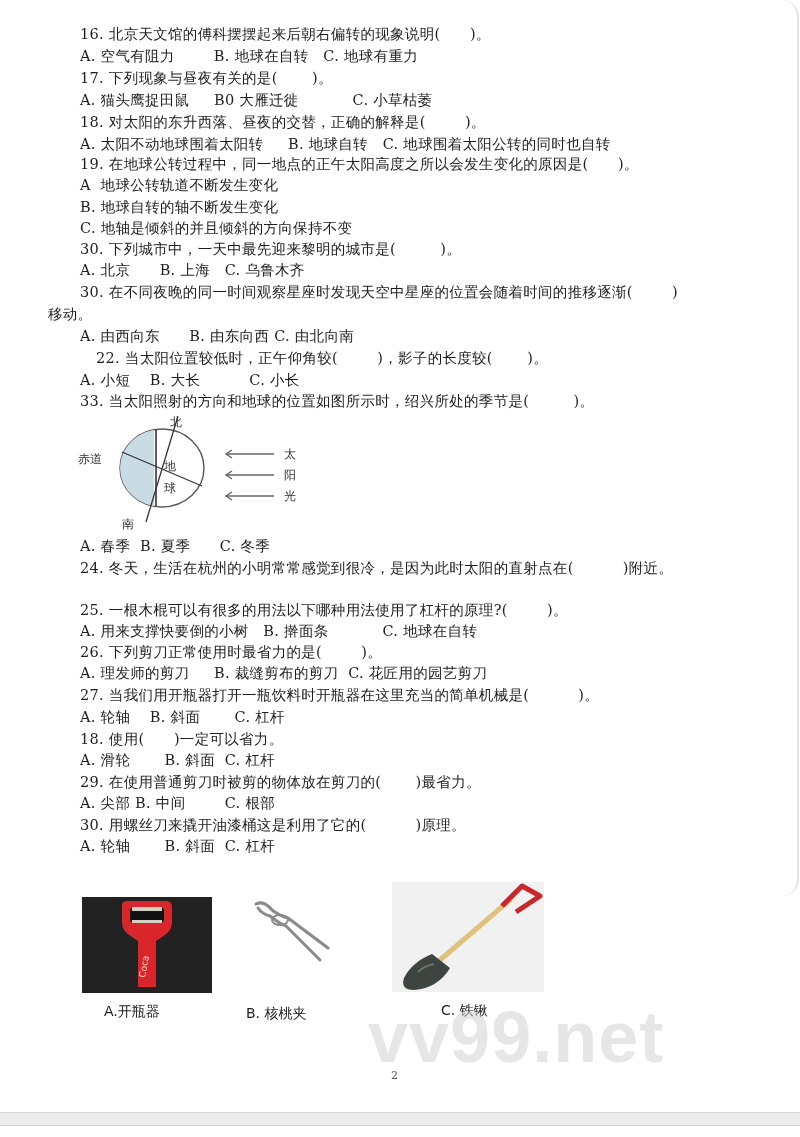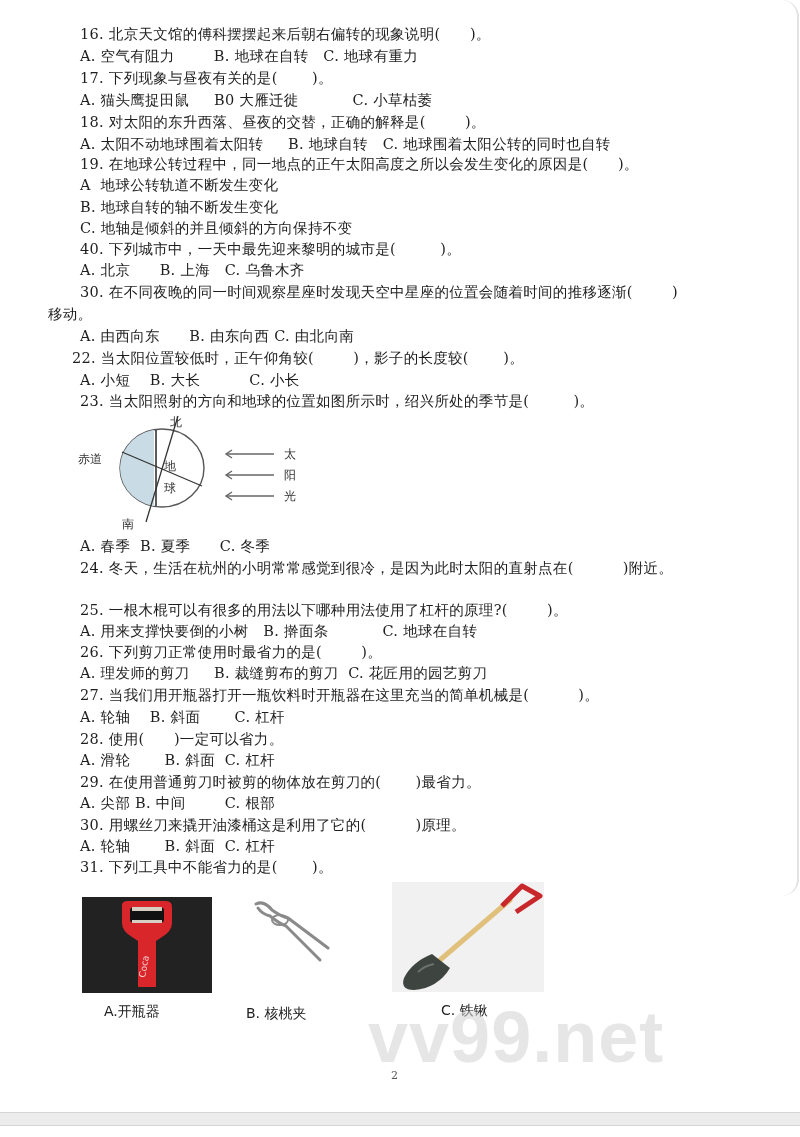--- a/index.html
+++ b/index.html
@@ -42,28 +42,28 @@
   <div class="line" style="left:80px;top:25px">16. 北京天文馆的傅科摆摆起来后朝右偏转的现象说明(      )。</div>
   <div class="line" style="left:80px;top:47px">A. 空气有阻力        B. 地球在自转   C. 地球有重力</div>
   <div class="line" style="left:80px;top:69px">17. 下列现象与昼夜有关的是(       )。</div>
   <div class="line" style="left:80px;top:91px">A. 猫头鹰捉田鼠     B0 大雁迁徙           C. 小草枯萎</div>
   <div class="line" style="left:80px;top:113px">18. 对太阳的东升西落、昼夜的交替，正确的解释是(        )。</div>
   <div class="line" style="left:80px;top:135px">A. 太阳不动地球围着太阳转     B. 地球自转   C. 地球围着太阳公转的同时也自转</div>
   <div class="line" style="left:80px;top:155px">19. 在地球公转过程中，同一地点的正午太阳高度之所以会发生变化的原因是(      )。</div>
   <div class="line" style="left:80px;top:176px">A  地球公转轨道不断发生变化</div>
   <div class="line" style="left:80px;top:198px">B. 地球自转的轴不断发生变化</div>
   <div class="line" style="left:80px;top:219px">C. 地轴是倾斜的并且倾斜的方向保持不变</div>
-  <div class="line" style="left:80px;top:240px">40. 下列城市中，一天中最先迎来黎明的城市是(         )。</div>
+  <div class="line" style="left:80px;top:240px">30. 下列城市中，一天中最先迎来黎明的城市是(         )。</div>
   <div class="line" style="left:80px;top:261px">A. 北京      B. 上海   C. 乌鲁木齐</div>
   <div class="line" style="left:80px;top:283px">30. 在不同夜晚的同一时间观察星座时发现天空中星座的位置会随着时间的推移逐渐(        )</div>
   <div class="line" style="left:48px;top:305px">移动。</div>
   <div class="line" style="left:80px;top:327px">A. 由西向东      B. 由东向西 C. 由北向南</div>
-  <div class="line" style="left:72px;top:349px">22. 当太阳位置较低时，正午仰角较(        )，影子的长度较(       )。</div>
+  <div class="line" style="left:96px;top:349px">22. 当太阳位置较低时，正午仰角较(        )，影子的长度较(       )。</div>
   <div class="line" style="left:80px;top:371px">A. 小短    B. 大长          C. 小长</div>
-  <div class="line" style="left:80px;top:392px">23. 当太阳照射的方向和地球的位置如图所示时，绍兴所处的季节是(         )。</div>
+  <div class="line" style="left:80px;top:392px">33. 当太阳照射的方向和地球的位置如图所示时，绍兴所处的季节是(         )。</div>
 
   <div class="diagram">
     <svg width="230" height="120" viewBox="0 0 230 120">
       <defs>
         <clipPath id="globeClip">
             <ellipse cx="84" cy="54" rx="42" ry="39"></ellipse>
           </clipPath>
       </defs>
       <ellipse cx="84" cy="54" rx="42" ry="39" fill="#ffffff" stroke="#555" stroke-width="1.4"></ellipse>
       <g clip-path="url(#globeClip)">
@@ -93,27 +93,26 @@
   </div>
 
   <div class="line" style="left:80px;top:537px">A. 春季  B. 夏季      C. 冬季</div>
   <div class="line" style="left:80px;top:559px">24. 冬天，生活在杭州的小明常常感觉到很冷，是因为此时太阳的直射点在(          )附近。</div>
   <div class="line" style="left:80px;top:601px">25. 一根木棍可以有很多的用法以下哪种用法使用了杠杆的原理?(        )。</div>
   <div class="line" style="left:80px;top:622px">A. 用来支撑快要倒的小树   B. 擀面条           C. 地球在自转</div>
   <div class="line" style="left:80px;top:643px">26. 下列剪刀正常使用时最省力的是(        )。</div>
   <div class="line" style="left:80px;top:664px">A. 理发师的剪刀     B. 裁缝剪布的剪刀  C. 花匠用的园艺剪刀</div>
   <div class="line" style="left:80px;top:686px">27. 当我们用开瓶器打开一瓶饮料时开瓶器在这里充当的简单机械是(          )。</div>
   <div class="line" style="left:80px;top:708px">A. 轮轴    B. 斜面       C. 杠杆</div>
-  <div class="line" style="left:80px;top:730px">28. 使用(      )一定可以省力。</div>
+  <div class="line" style="left:80px;top:730px">18. 使用(      )一定可以省力。</div>
   <div class="line" style="left:80px;top:751px">A. 滑轮       B. 斜面  C. 杠杆</div>
   <div class="line" style="left:80px;top:773px">29. 在使用普通剪刀时被剪的物体放在剪刀的(       )最省力。</div>
   <div class="line" style="left:80px;top:794px">A. 尖部 B. 中间        C. 根部</div>
   <div class="line" style="left:80px;top:816px">30. 用螺丝刀来撬开油漆桶这是利用了它的(          )原理。</div>
   <div class="line" style="left:80px;top:837px">A. 轮轴       B. 斜面  C. 杠杆</div>
-  <div class="line" style="left:80px;top:858px">31. 下列工具中不能省力的是(       )。</div>
 
   <div class="photo" style="left:82px;top:897px;width:130px;height:96px;background:#1c1c1c;">
     <svg width="130" height="96" viewBox="0 0 130 96">
       <rect x="0" y="0" width="130" height="96" fill="#222"></rect>
       <path d="M40,8 Q40,4 46,4 L84,4 Q90,4 90,10 L90,26 Q90,34 80,40 L74,44 L74,90 L56,90 L56,44 L50,40 Q40,34 40,26 Z" fill="#d8262b"></path>
       <rect x="48" y="10" width="34" height="16" rx="4" fill="#111"></rect>
       <rect x="50" y="10" width="30" height="4" fill="#d6cfc4"></rect>
       <rect x="50" y="23" width="30" height="3" fill="#d6cfc4"></rect>
       <text x="65" y="70" font-size="9" fill="#f3d4d4" text-anchor="middle" transform="rotate(-80 65 70)" font-family="DejaVu Sans, sans-serif">Coca</text>
     </svg>

